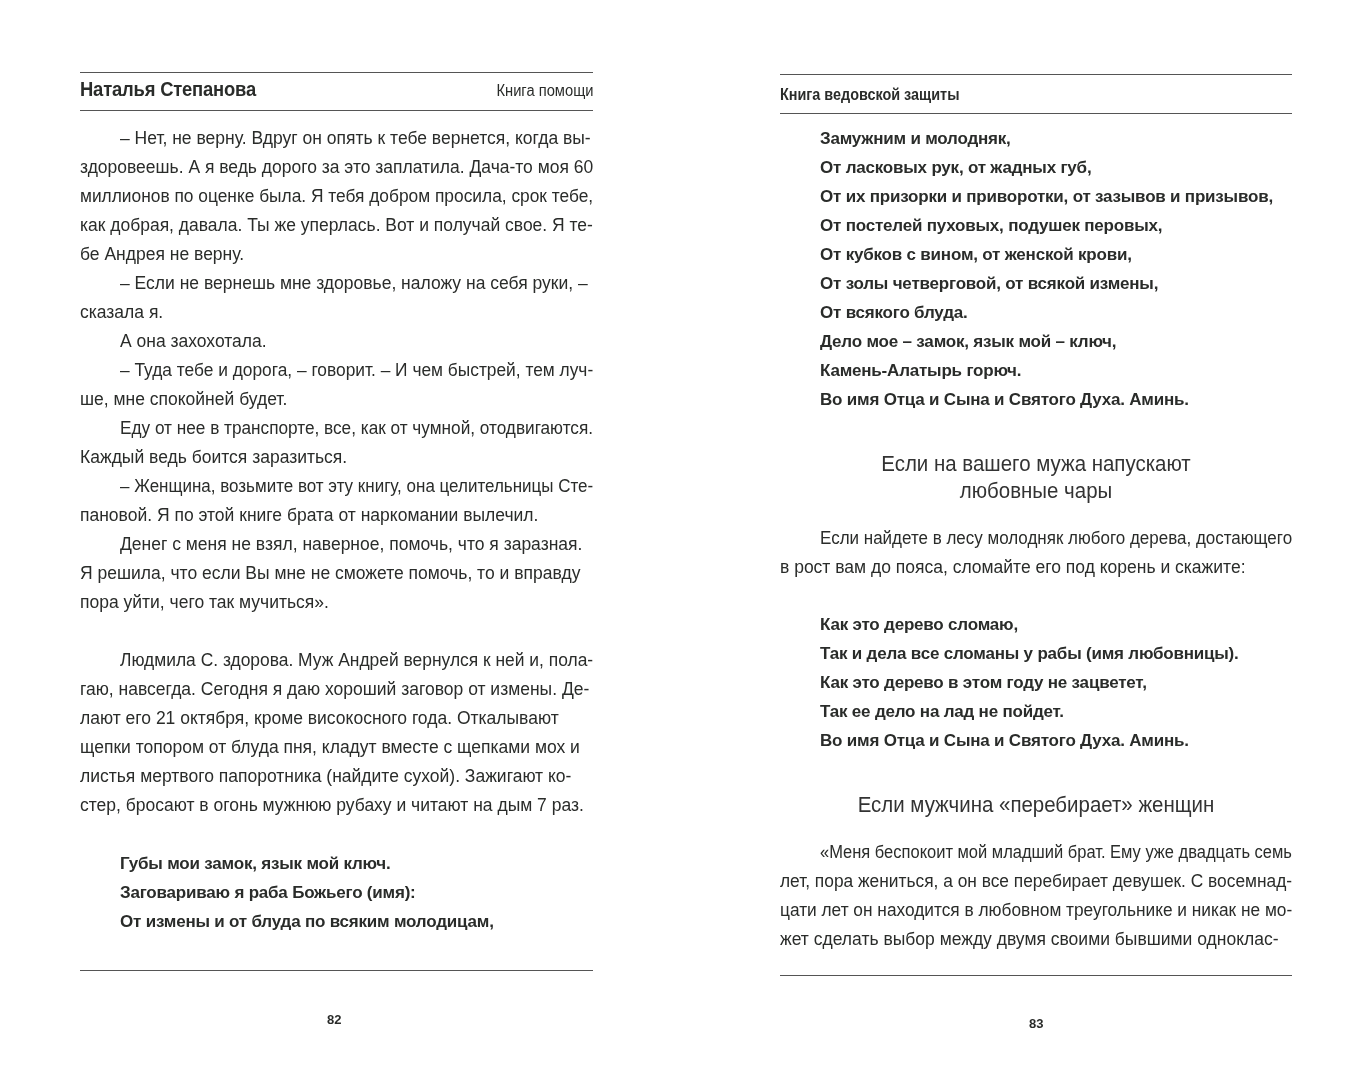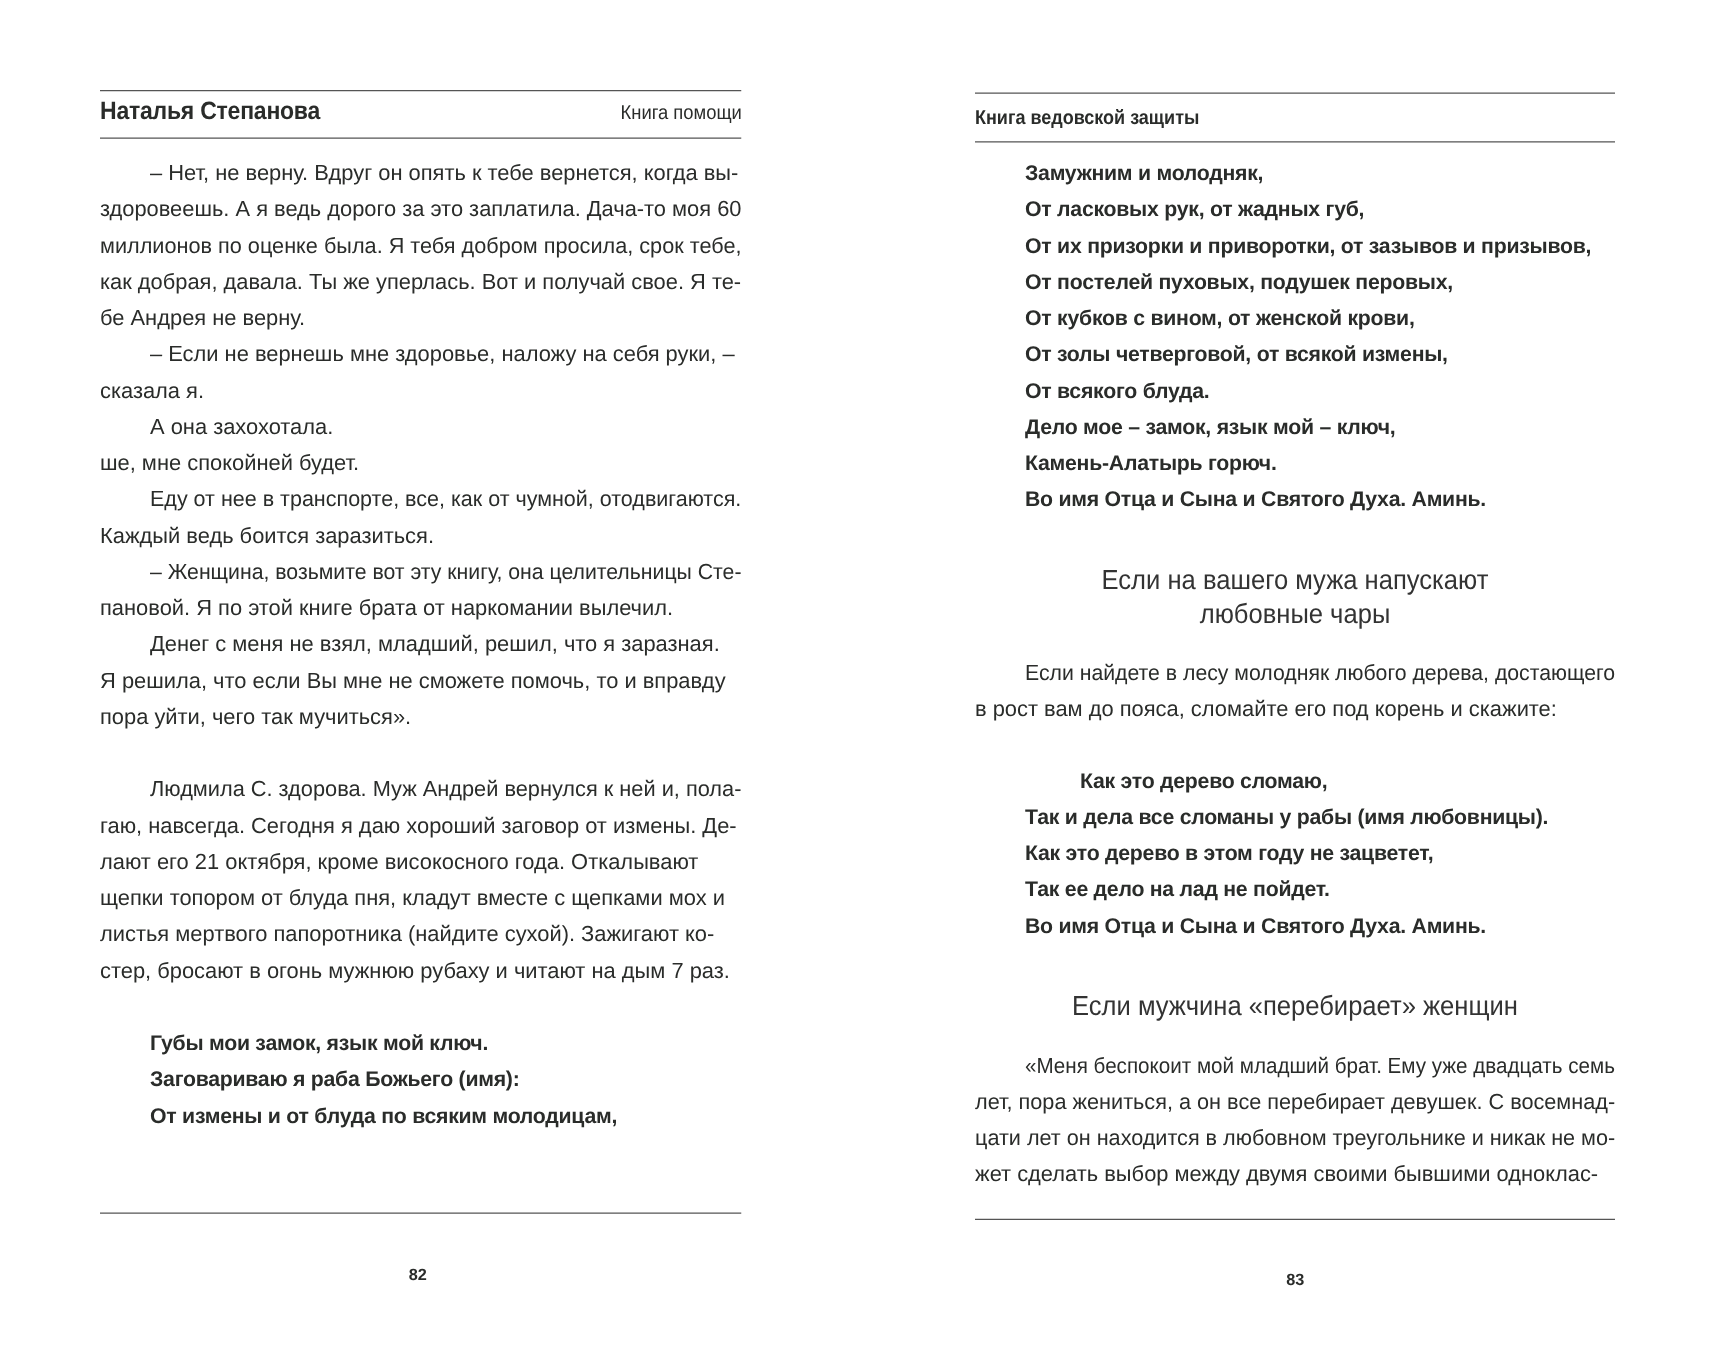--- a/index.html
+++ b/index.html
@@ -37,26 +37,27 @@
 
   <div class="body-text" style="top:124px">
     <div class="line indent"><span style="display: inline-block; transform-origin: left center;">– Нет, не верну. Вдруг он опять к тебе вернется, когда вы-</span></div>
     <div class="line"><span style="display: inline-block; transform-origin: left center; transform: scaleX(0.999);">здоровеешь. А я ведь дорого за это заплатила. Дача-то моя 60</span></div>
     <div class="line"><span style="display: inline-block; transform-origin: left center; transform: scaleX(0.991);">миллионов по оценке была. Я тебя добром просила, срок тебе,</span></div>
     <div class="line"><span style="display: inline-block; transform-origin: left center; transform: scaleX(0.999);">как добрая, давала. Ты же уперлась. Вот и получай свое. Я те-</span></div>
     <div class="line"><span style="display: inline-block; transform-origin: left center;">бе Андрея не верну.</span></div>
     <div class="line indent"><span style="display: inline-block; transform-origin: left center;">– Если не вернешь мне здоровье, наложу на себя руки, –</span></div>
     <div class="line"><span style="display: inline-block; transform-origin: left center;">сказала я.</span></div>
     <div class="line indent"><span style="display: inline-block; transform-origin: left center;">А она захохотала.</span></div>
+    <div class="line indent"><span style="display: inline-block; transform-origin: left center; transform: scaleX(0.991);">– Туда тебе и дорога, – говорит. – И чем быстрей, тем луч-</span></div>
     <div class="line"><span style="display: inline-block; transform-origin: left center;">ше, мне спокойней будет.</span></div>
     <div class="line indent"><span style="display: inline-block; transform-origin: left center; transform: scaleX(0.983);">Еду от нее в транспорте, все, как от чумной, отодвигаются.</span></div>
     <div class="line"><span style="display: inline-block; transform-origin: left center;">Каждый ведь боится заразиться.</span></div>
     <div class="line indent"><span style="display: inline-block; transform-origin: left center; transform: scaleX(0.971);">– Женщина, возьмите вот эту книгу, она целительницы Сте-</span></div>
     <div class="line"><span style="display: inline-block; transform-origin: left center;">пановой. Я по этой книге брата от наркомании вылечил.</span></div>
-    <div class="line indent"><span style="display: inline-block; transform-origin: left center;">Денег с меня не взял, младший, решил, что я заразная.</span></div>
+    <div class="line indent"><span style="display: inline-block; transform-origin: left center;">Денег с меня не взял, наверное, помочь, что я заразная.</span></div>
     <div class="line"><span style="display: inline-block; transform-origin: left center;">Я решила, что если Вы мне не сможете помочь, то и вправду</span></div>
     <div class="line"><span style="display: inline-block; transform-origin: left center;">пора уйти, чего так мучиться».</span></div>
     <div class="gap"></div>
     <div class="line indent"><span style="display: inline-block; transform-origin: left center; transform: scaleX(0.995);">Людмила С. здорова. Муж Андрей вернулся к ней и, пола-</span></div>
     <div class="line"><span style="display: inline-block; transform-origin: left center;">гаю, навсегда. Сегодня я даю хороший заговор от измены. Де-</span></div>
     <div class="line"><span style="display: inline-block; transform-origin: left center;">лают его 21 октября, кроме високосного года. Откалывают</span></div>
     <div class="line"><span style="display: inline-block; transform-origin: left center;">щепки топором от блуда пня, кладут вместе с щепками мох и</span></div>
     <div class="line"><span style="display: inline-block; transform-origin: left center;">листья мертвого папоротника (найдите сухой). Зажигают ко-</span></div>
     <div class="line"><span style="display: inline-block; transform-origin: left center;">стер, бросают в огонь мужнюю рубаху и читают на дым 7 раз.</span></div>
     <div class="gap"></div>
@@ -93,21 +94,21 @@
     <div>Если на вашего мужа напускают</div>
     <div>любовные чары</div>
   </div>
 
   <div class="body-text" style="top:524px">
     <div class="line indent"><span style="display: inline-block; transform-origin: left center; transform: scaleX(0.971);">Если найдете в лесу молодняк любого дерева, достающего</span></div>
     <div class="line"><span style="display: inline-block; transform-origin: left center;">в рост вам до пояса, сломайте его под корень и скажите:</span></div>
   </div>
 
   <div class="body-text" style="top:610px">
-    <div class="line verse"><span style="display: inline-block; transform-origin: left center; margin-left: 44px;">Как это дерево сломаю,</span></div>
+    <div class="line verse"><span style="display: inline-block; transform-origin: left center;">Как это дерево сломаю,</span></div>
     <div class="line verse"><span style="display: inline-block; transform-origin: left center;">Так и дела все сломаны у рабы (имя любовницы).</span></div>
     <div class="line verse"><span style="display: inline-block; transform-origin: left center;">Как это дерево в этом году не зацветет,</span></div>
     <div class="line verse"><span style="display: inline-block; transform-origin: left center;">Так ее дело на лад не пойдет.</span></div>
     <div class="line verse"><span style="display: inline-block; transform-origin: left center;">Во имя Отца и Сына и Святого Духа. Аминь.</span></div>
   </div>
 
   <div class="heading" style="top:791px">
     <div>Если мужчина «перебирает» женщин</div>
   </div>
 

